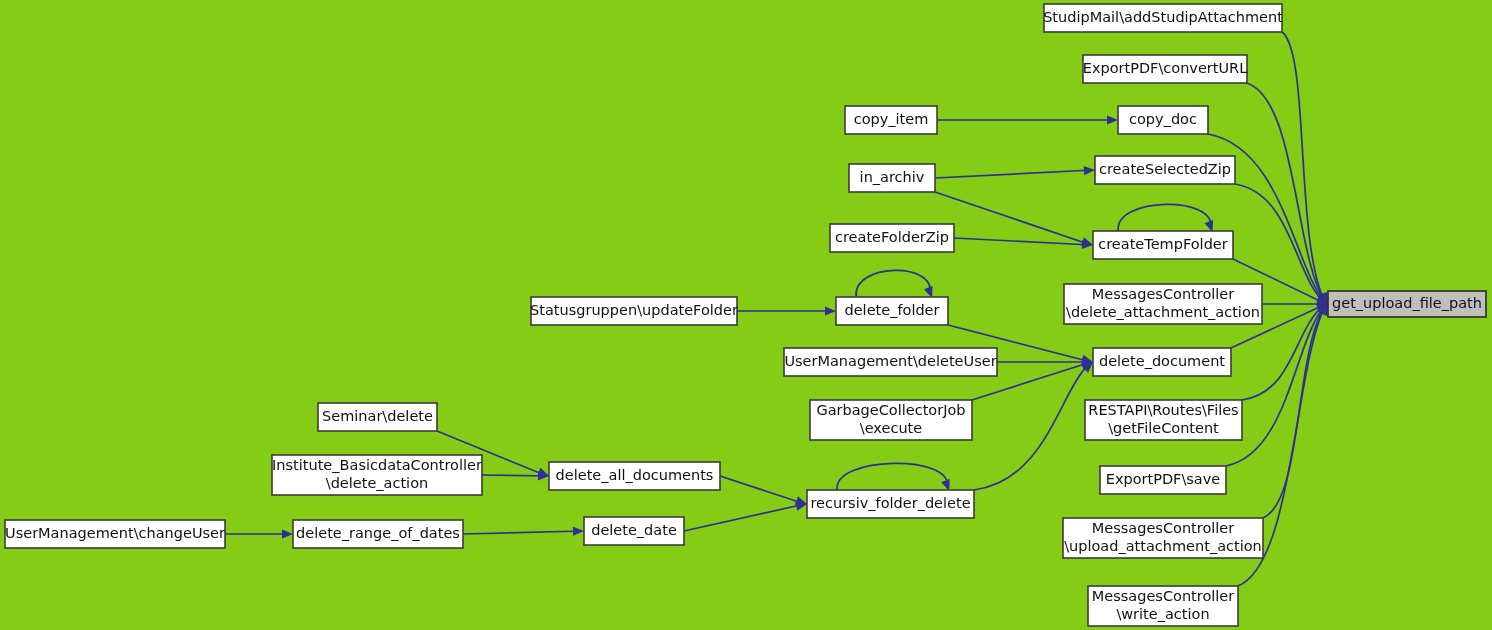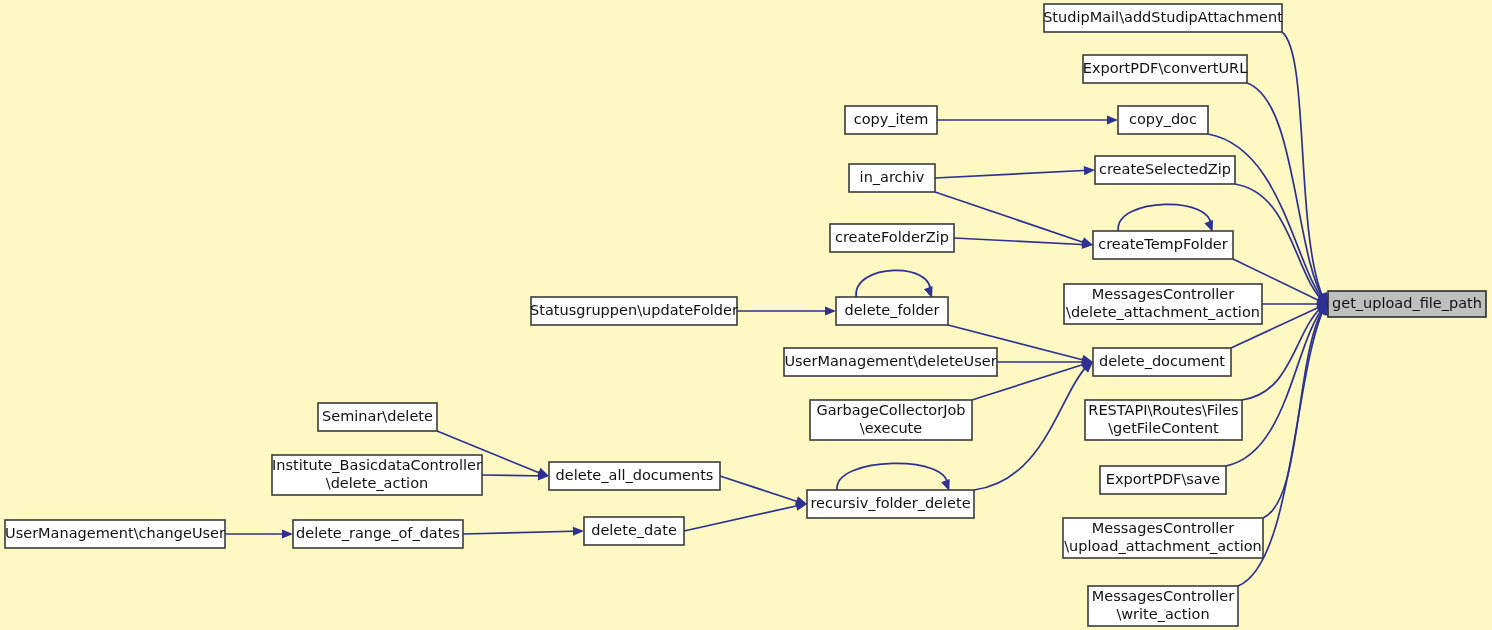--- a/index.html
+++ b/index.html
@@ -4,21 +4,21 @@
 <style>
   html, body {
     margin: 0;
     padding: 0;
     background: #ffffff;
   }
   #canvas-wrap {
     position: relative;
     width: 1492px;
     height: 630px;
-    background: #fef9c3;
+    background: #84cc16;
     overflow: hidden;
     font-family: "DejaVu Sans", "Liberation Sans", sans-serif;
   }
   svg#callgraph {
     position: absolute;
     left: 0;
     top: 0;
     width: 1492px;
     height: 630px;
     display: block;

